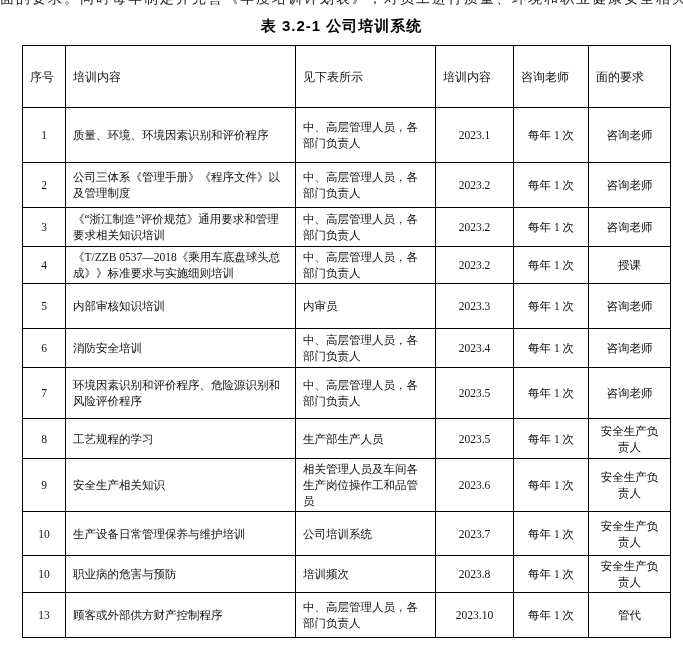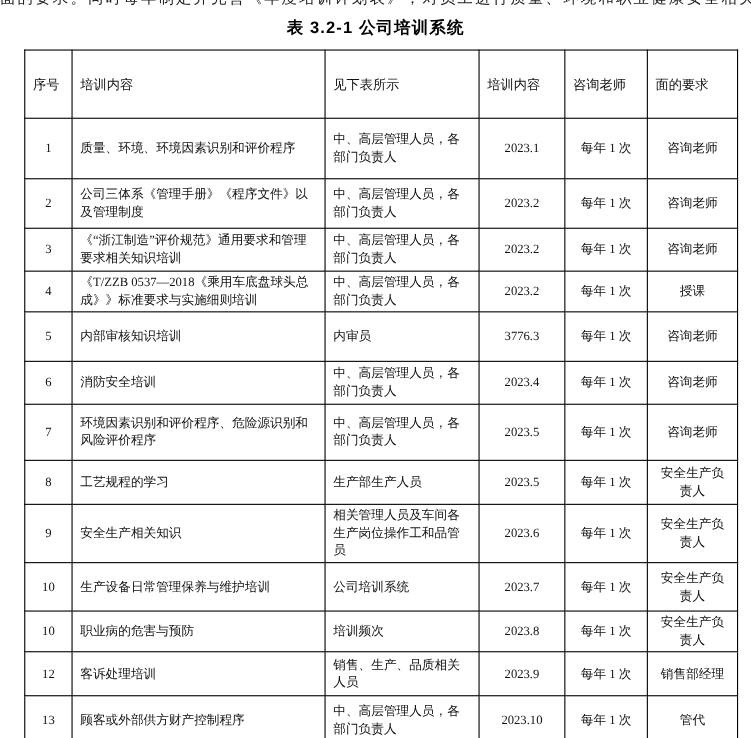--- a/index.html
+++ b/index.html
@@ -113,21 +113,21 @@
           <td class="al">《T/ZZB 0537—2018《乘用车底盘球头总成》》标准要求与实施细则培训</td>
           <td class="al">中、高层管理人员，各部门负责人</td>
           <td class="ac">2023.2</td>
           <td class="ac">每年 1 次</td>
           <td class="ac">授课</td>
         </tr>
         <tr style="height: 45px;">
           <td class="ac">5</td>
           <td class="al">内部审核知识培训</td>
           <td class="al">内审员</td>
-          <td class="ac">3776.3</td>
+          <td class="ac">2023.3</td>
           <td class="ac">每年 1 次</td>
           <td class="ac">咨询老师</td>
         </tr>
         <tr style="height: 39px;">
           <td class="ac">6</td>
           <td class="al">消防安全培训</td>
           <td class="al">中、高层管理人员，各部门负责人</td>
           <td class="ac">2023.4</td>
           <td class="ac">每年 1 次</td>
           <td class="ac">咨询老师</td>
@@ -165,28 +165,20 @@
           <td class="ac">安全生产负责人</td>
         </tr>
         <tr style="height: 36px;">
           <td class="ac">10</td>
           <td class="al">职业病的危害与预防</td>
           <td class="al">培训频次</td>
           <td class="ac">2023.8</td>
           <td class="ac">每年 1 次</td>
           <td class="ac">安全生产负责人</td>
         </tr>
-        <tr style="height: 40px;">
-          <td class="ac">12</td>
-          <td class="al">客诉处理培训</td>
-          <td class="al">销售、生产、品质相关人员</td>
-          <td class="ac">2023.9</td>
-          <td class="ac">每年 1 次</td>
-          <td class="ac">销售部经理</td>
-        </tr>
         <tr style="height: 45px;">
           <td class="ac">13</td>
           <td class="al">顾客或外部供方财产控制程序</td>
           <td class="al">中、高层管理人员，各部门负责人</td>
           <td class="ac">2023.10</td>
           <td class="ac">每年 1 次</td>
           <td class="ac">管代</td>
         </tr>
       </tbody>
   </table>

